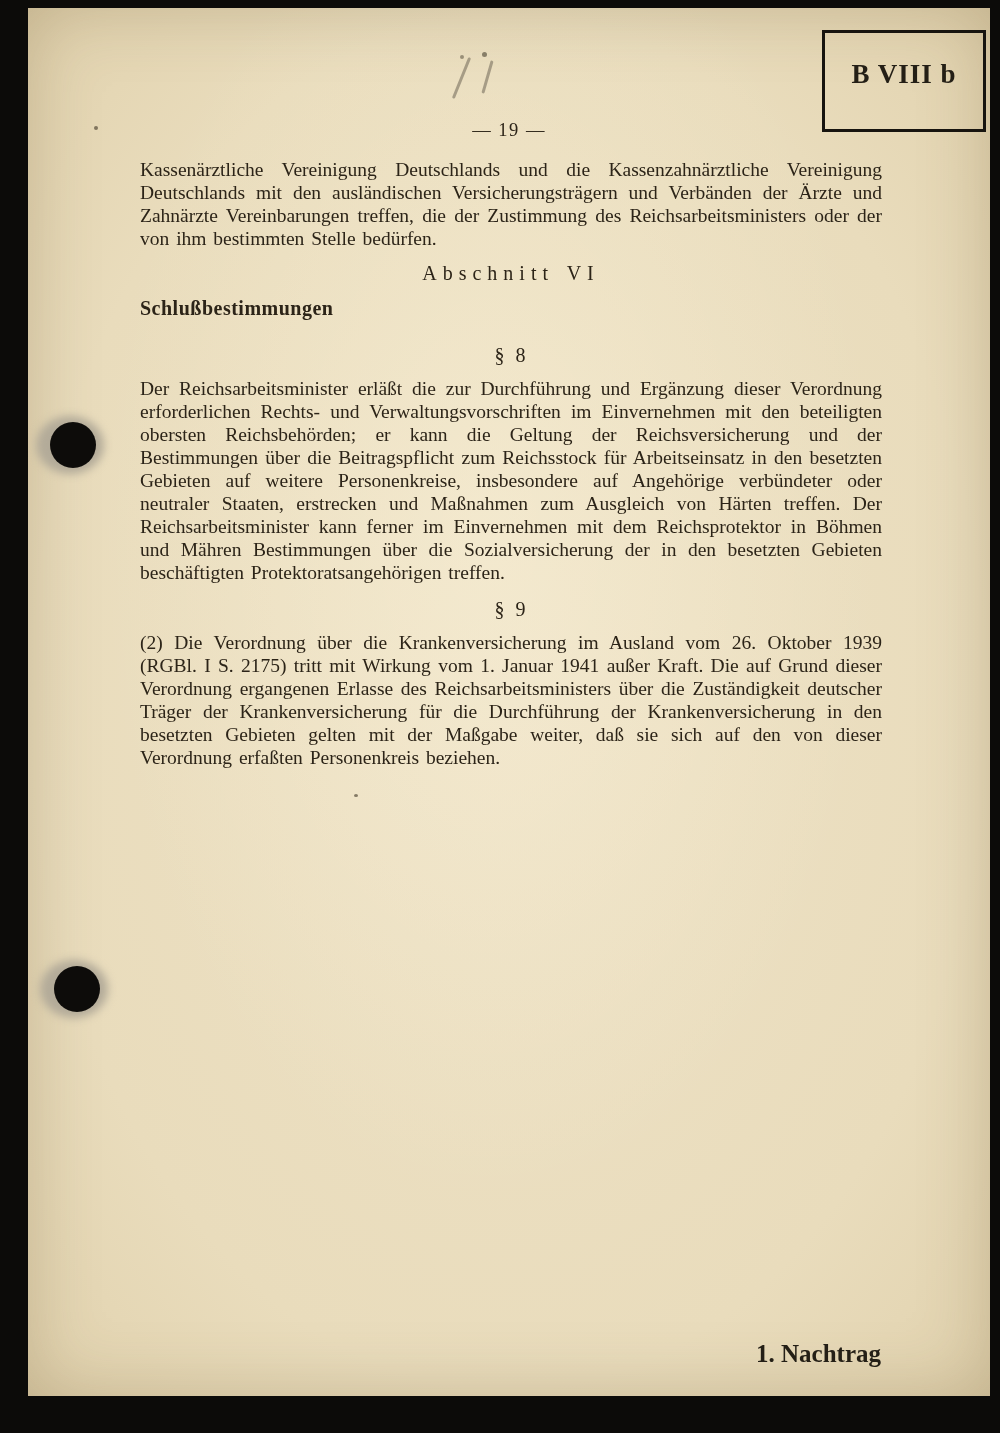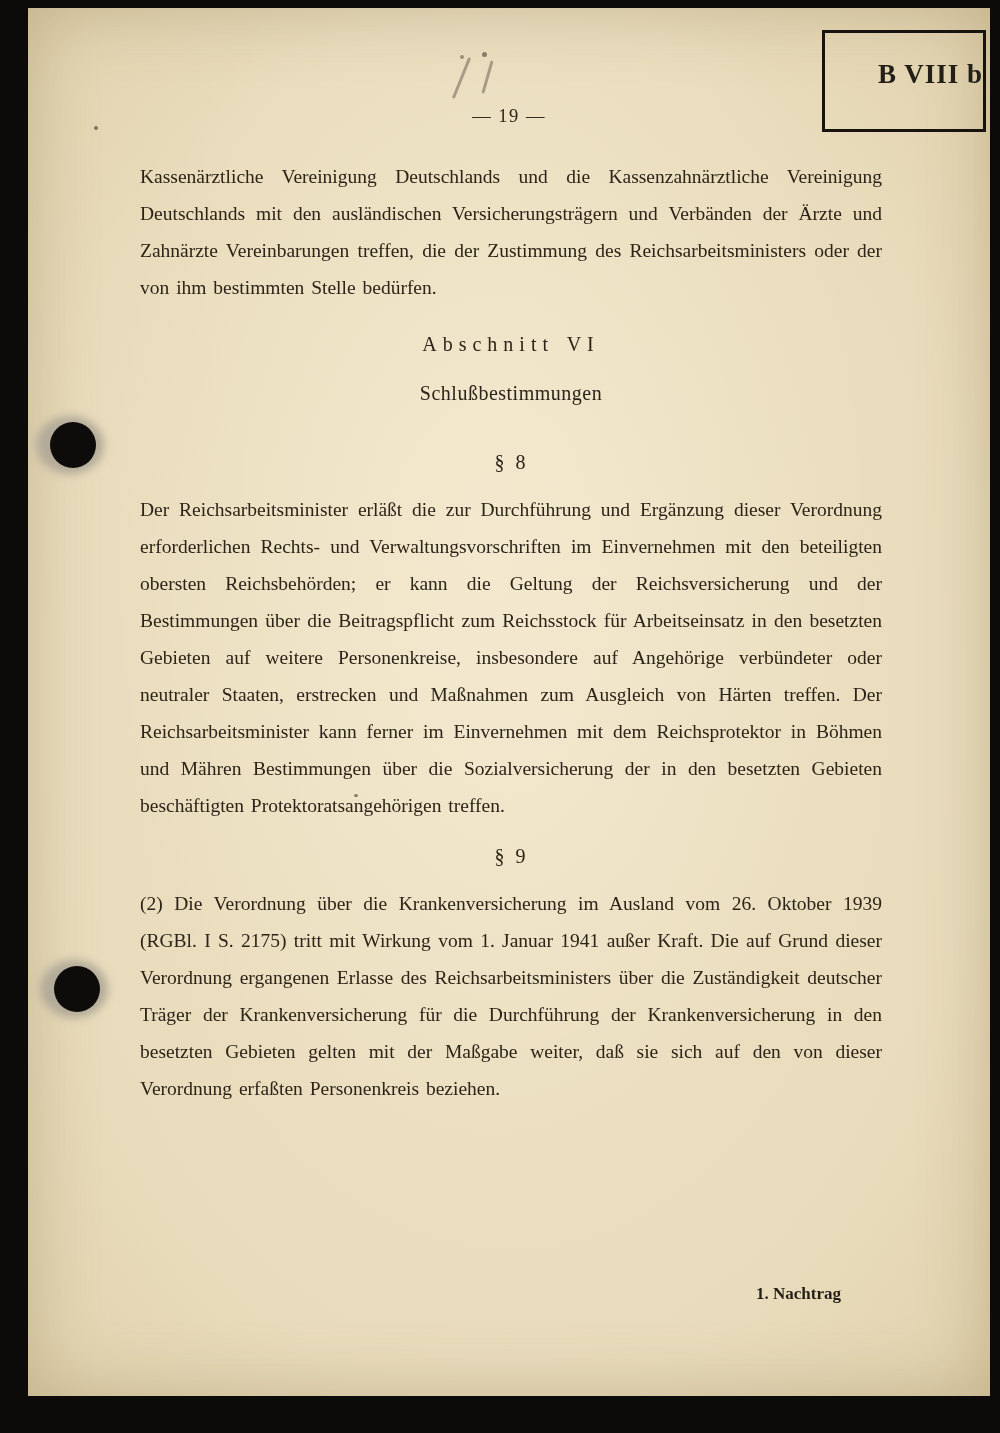--- a/index.html
+++ b/index.html
@@ -23,29 +23,29 @@
   
   .class-box {
     position:absolute;
     left:794px; top:22px;
     width:164px; height:102px;
     border:3px solid #17140f;
   }
   .class-box .class-label {
     display:block;
     margin-top:26px;
-    text-align:right;
+    text-align:center;
     font-weight:bold;
     font-size:27px;
     letter-spacing:1px;
     color:#241f16;
   }
   .page-number {
     position:absolute;
-    left:0; top:98px;
+    left:0; top:112px;
     width:962px;
     text-align:center;
     font-size:18.5px;
     letter-spacing:1.5px;
     color:#2c2418;
   }
   
   .handwriting { position:absolute; left:400px; top:40px; width:90px; height:60px; }
   .hw-stroke { position:absolute; background:#8f8671; opacity:0.75; border-radius:2px; }
   .hw-s1 { left:32px; top:8px; width:3px; height:44px; transform:rotate(22deg); }
@@ -72,52 +72,51 @@
   .speck { position:absolute; border-radius:50%; background:#4a4030; opacity:0.65; }
   .speck.s1 { left:66px;  top:118px; width:4px; height:4px; }
   .speck.s2 { left:326px; top:786px; width:4px; height:3px; }
   .speck.s3 { left:432px; top:47px;  width:4px; height:4px; background:#6f6753; }
   
   .text-col {
     position:absolute;
     left:112px; top:150px;
     width:742px;
     font-size:19.5px;
-    line-height:37px;
+    line-height:23px;
     text-align:justify;
     word-spacing:2px;
     color:#2c2418;
   }
   .text-col p { margin-bottom:10px; }
   .section-heading {
     text-align:center;
     font-weight:normal;
     font-size:20px;
     letter-spacing:6px;
-    margin-top:20px;
+    margin-top:12px;
     margin-bottom:12px;
   }
   .section-subheading {
-    text-align:center;
-    font-weight:normal;
+    font-weight:bold;
     font-size:20px;
     letter-spacing:0.5px;
-    margin-bottom:32px;
+    margin-bottom:24px;
   }
   .para-sign {
     text-align:center;
     font-size:20px;
     letter-spacing:2px;
     margin:14px 0 10px 0;
   }
   .footer-note {
     position:absolute;
-    left:728px; top:1276px;
+    left:728px; top:1332px;
     font-weight:bold;
-    font-size:17px;
+    font-size:25px;
     color:#241f16;
   }
 </style>
 </head>
 <body>
 
 <div class="paper">
 
   <div class="class-box">
     <span class="class-label">B VIII b</span>

